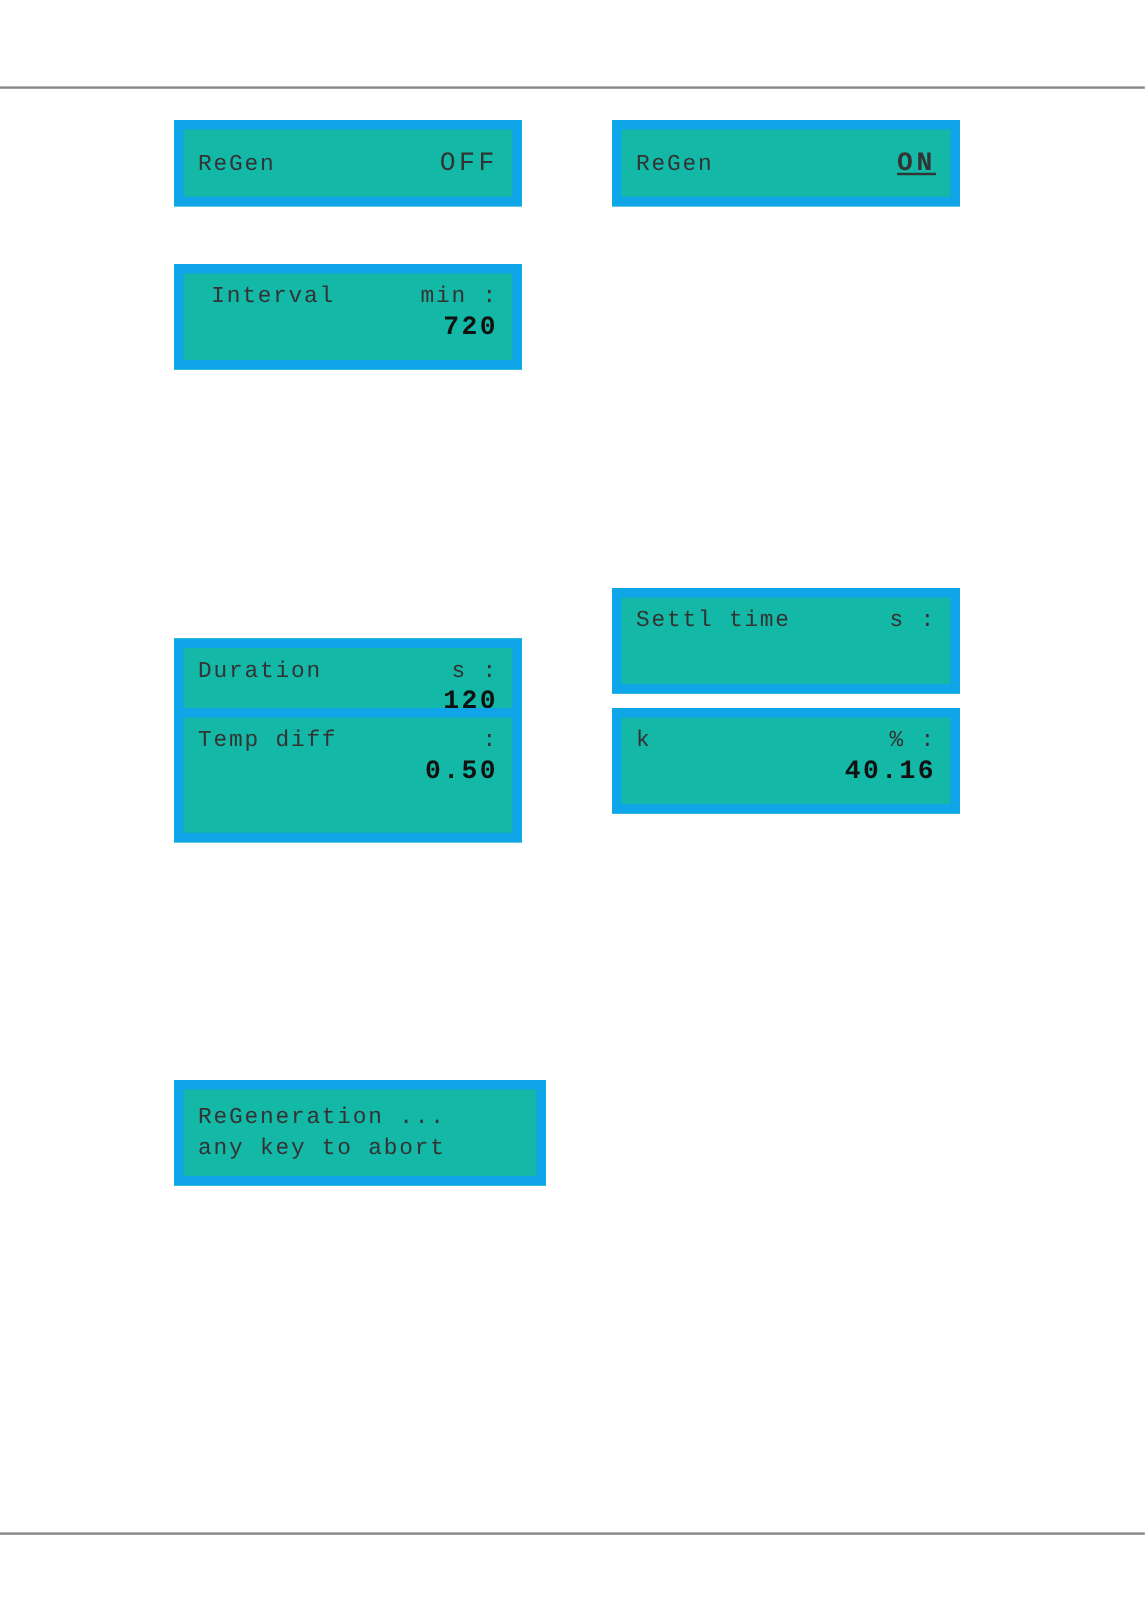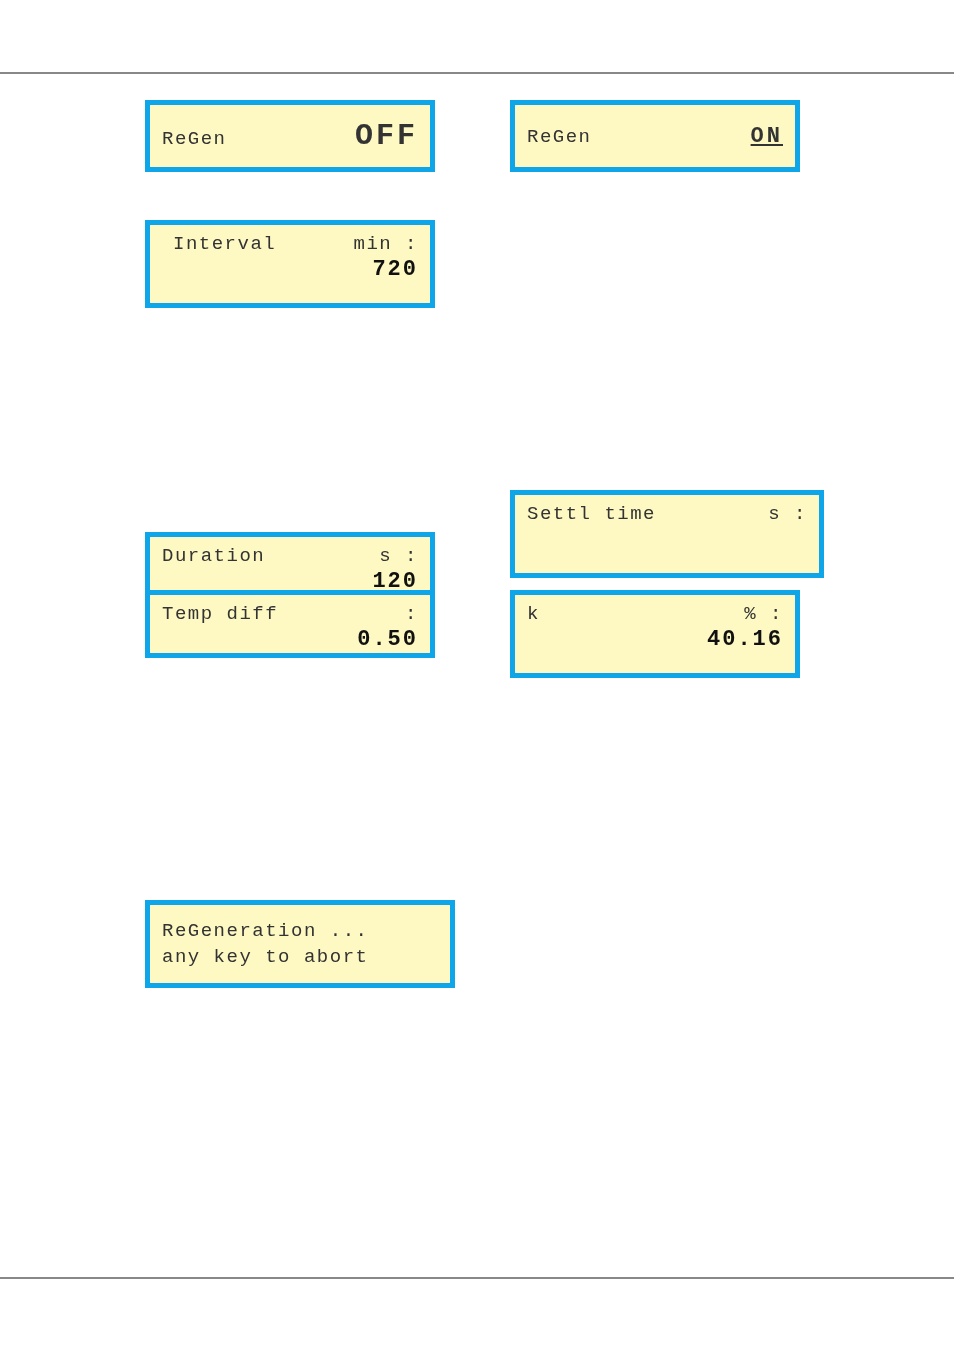--- a/index.html
+++ b/index.html
@@ -30,22 +30,22 @@
       position: absolute;
       bottom: 72px;
       left: 0;
       right: 0;
       height: 2px;
       background: #888;
     }
 
     .lcd-box {
       position: absolute;
-      border: 5px solid #0ea5e9;
-      background: #fef9c3;
+      border: 8px solid #0ea5e9;
+      background: #14b8a6;
       padding: 8px 12px;
     }
 
     
     #box-regen-off {
       top: 100px;
       left: 145px;
       width: 290px;
       height: 72px;
     }
@@ -69,29 +69,29 @@
       top: 490px;
       left: 145px;
       width: 290px;
       height: 88px;
       margin-top: 42px;
     }
 
     #box-settl {
       top: 490px;
       left: 510px;
-      width: 314px;
+      width: 290px;
       height: 88px;
     }
 
     #box-temp-diff {
       top: 590px;
       left: 145px;
       width: 290px;
-      height: 68px;
+      height: 112px;
     }
 
     #box-k {
       top: 590px;
       left: 510px;
       width: 290px;
       height: 88px;
     }
 
     #box-regeneration {
@@ -147,21 +147,21 @@
 <body>
 
 <div class="top-divider"></div>
 
 <div class="bottom-divider"></div>
 
 <div class="lcd-box" id="box-regen-off">
   <div class="lcd-inner">
     <div class="lcd-row">
       <span class="lcd-label">ReGen</span>
-      <span class="lcd-label" style="font-size:30px;font-weight:bold;letter-spacing:3px;">OFF</span>
+      <span class="lcd-label" style="font-size:22px;font-weight:normal;letter-spacing:3px;">OFF</span>
     </div>
   </div>
 </div>
 
 <div class="lcd-box" id="box-regen-on">
   <div class="lcd-inner">
     <div class="lcd-row">
       <span class="lcd-label">ReGen</span>
       <span class="lcd-label" style="font-size:22px;font-weight:bold;letter-spacing:3px;text-decoration:underline;">ON</span>
     </div>

